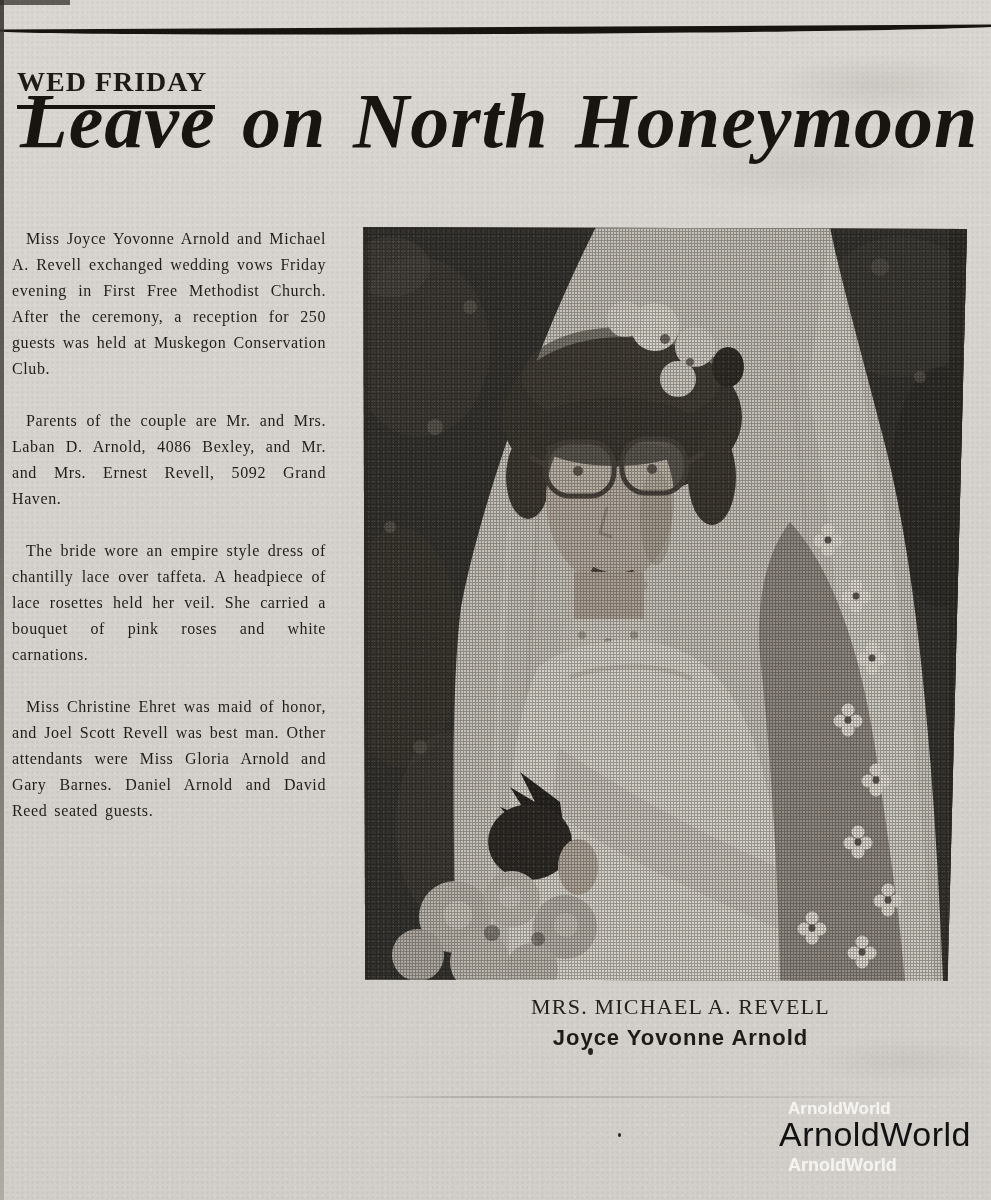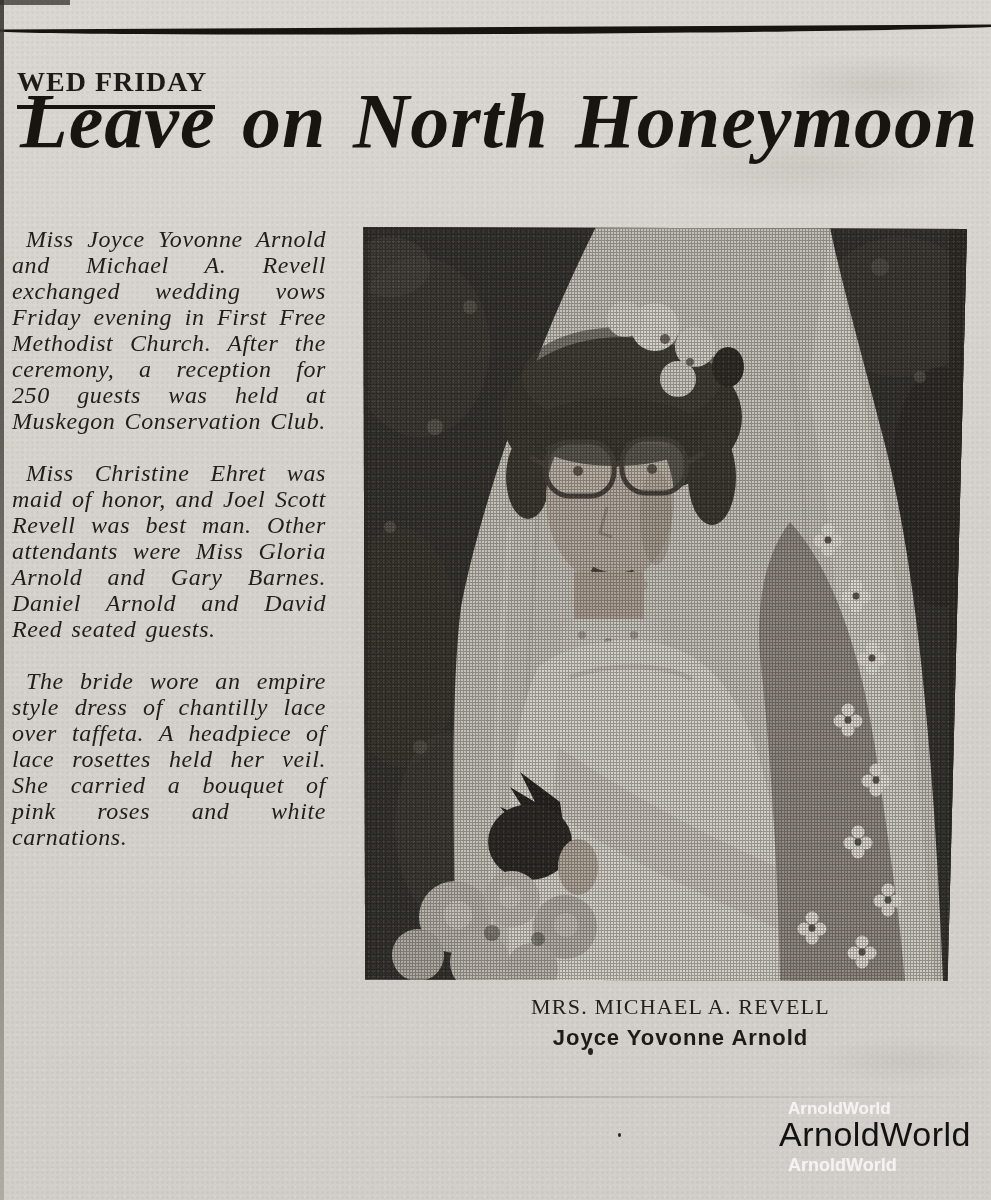--- a/index.html
+++ b/index.html
@@ -54,22 +54,22 @@
     padding:0 8px 7px 0; border-bottom:4px solid #17140f; white-space:nowrap;
   }
   .headline {
     position:absolute; left:20px; top:76px; margin:0;
     font-size:78px; line-height:1.15; font-style:italic; font-weight:700;
     letter-spacing:1px; word-spacing:6px; white-space:nowrap; color:#181510;
   }
 
   .article-col {
     position:absolute; left:12px; top:226px; width:314px;
-    font-size:24px; line-height:26px; letter-spacing:0.6px; word-spacing:2.5px;
-    text-align:justify; color:#211e1a;font-style:italic;
+    font-size:16px; line-height:26px; letter-spacing:0.6px; word-spacing:2.5px;
+    text-align:justify; color:#211e1a;
   }
   .article-col p { margin:0 0 26px 0; text-indent:14px; }
 
   .photo-wrap { position:absolute; left:360px; top:227px; width:607px; height:754px; }
   .photo {
     position:absolute; inset:0; background:#32302c;
     clip-path:polygon(0.55% 0%, 100% 0.25%, 96.8% 100%, 0.85% 99.8%);
   }
   .photo svg { position:absolute; inset:0; width:100%; height:100%; }
   .halftone {
@@ -115,22 +115,23 @@
   <div class="ink-speck" style="left:588px; top:1048px; width:5px; height:7px;"></div>
   <div class="ink-speck" style="left:618px; top:1133px; width:3px; height:4px;"></div>
 
   <header>
     <div class="kicker">WED FRIDAY</div>
     <h1 class="headline">Leave on North Honeymoon</h1>
   </header>
 
   <section class="article-col">
     <p>Miss Joyce Yovonne Arnold and Michael A. Revell exchanged wedding vows Friday evening in First Free Methodist Church. After the ceremony, a reception for 250 guests was held at Muskegon Conservation Club.</p>
+    <p>Parents of the couple are Mr. and Mrs. Laban D. Arnold, 4086 Bexley, and Mr. and Mrs. Ernest Revell, 5092 Grand Haven.</p>
+    <p>The bride wore an empire style dress of chantilly lace over taffeta. A headpiece of lace rosettes held her veil. She carried a bouquet of pink roses and white carnations.</p>
     <p>Miss Christine Ehret was maid of honor, and Joel Scott Revell was best man. Other attendants were Miss Gloria Arnold and Gary Barnes. Daniel Arnold and David Reed seated guests.</p>
-    <p>The bride wore an empire style dress of chantilly lace over taffeta. A headpiece of lace rosettes held her veil. She carried a bouquet of pink roses and white carnations.</p>
   </section>
 
   <figure class="photo-wrap" style="margin:0">
     <div class="photo">
       <svg viewBox="0 0 607 754" preserveAspectRatio="none">
 
         <g>
           <rect x="0" y="0" width="607" height="754" fill="#32302c"></rect>
           <ellipse cx="60" cy="120" rx="70" ry="90" fill="#413e38" opacity=".5"></ellipse>
           <ellipse cx="40" cy="420" rx="60" ry="120" fill="#3a3731" opacity=".6"></ellipse>

